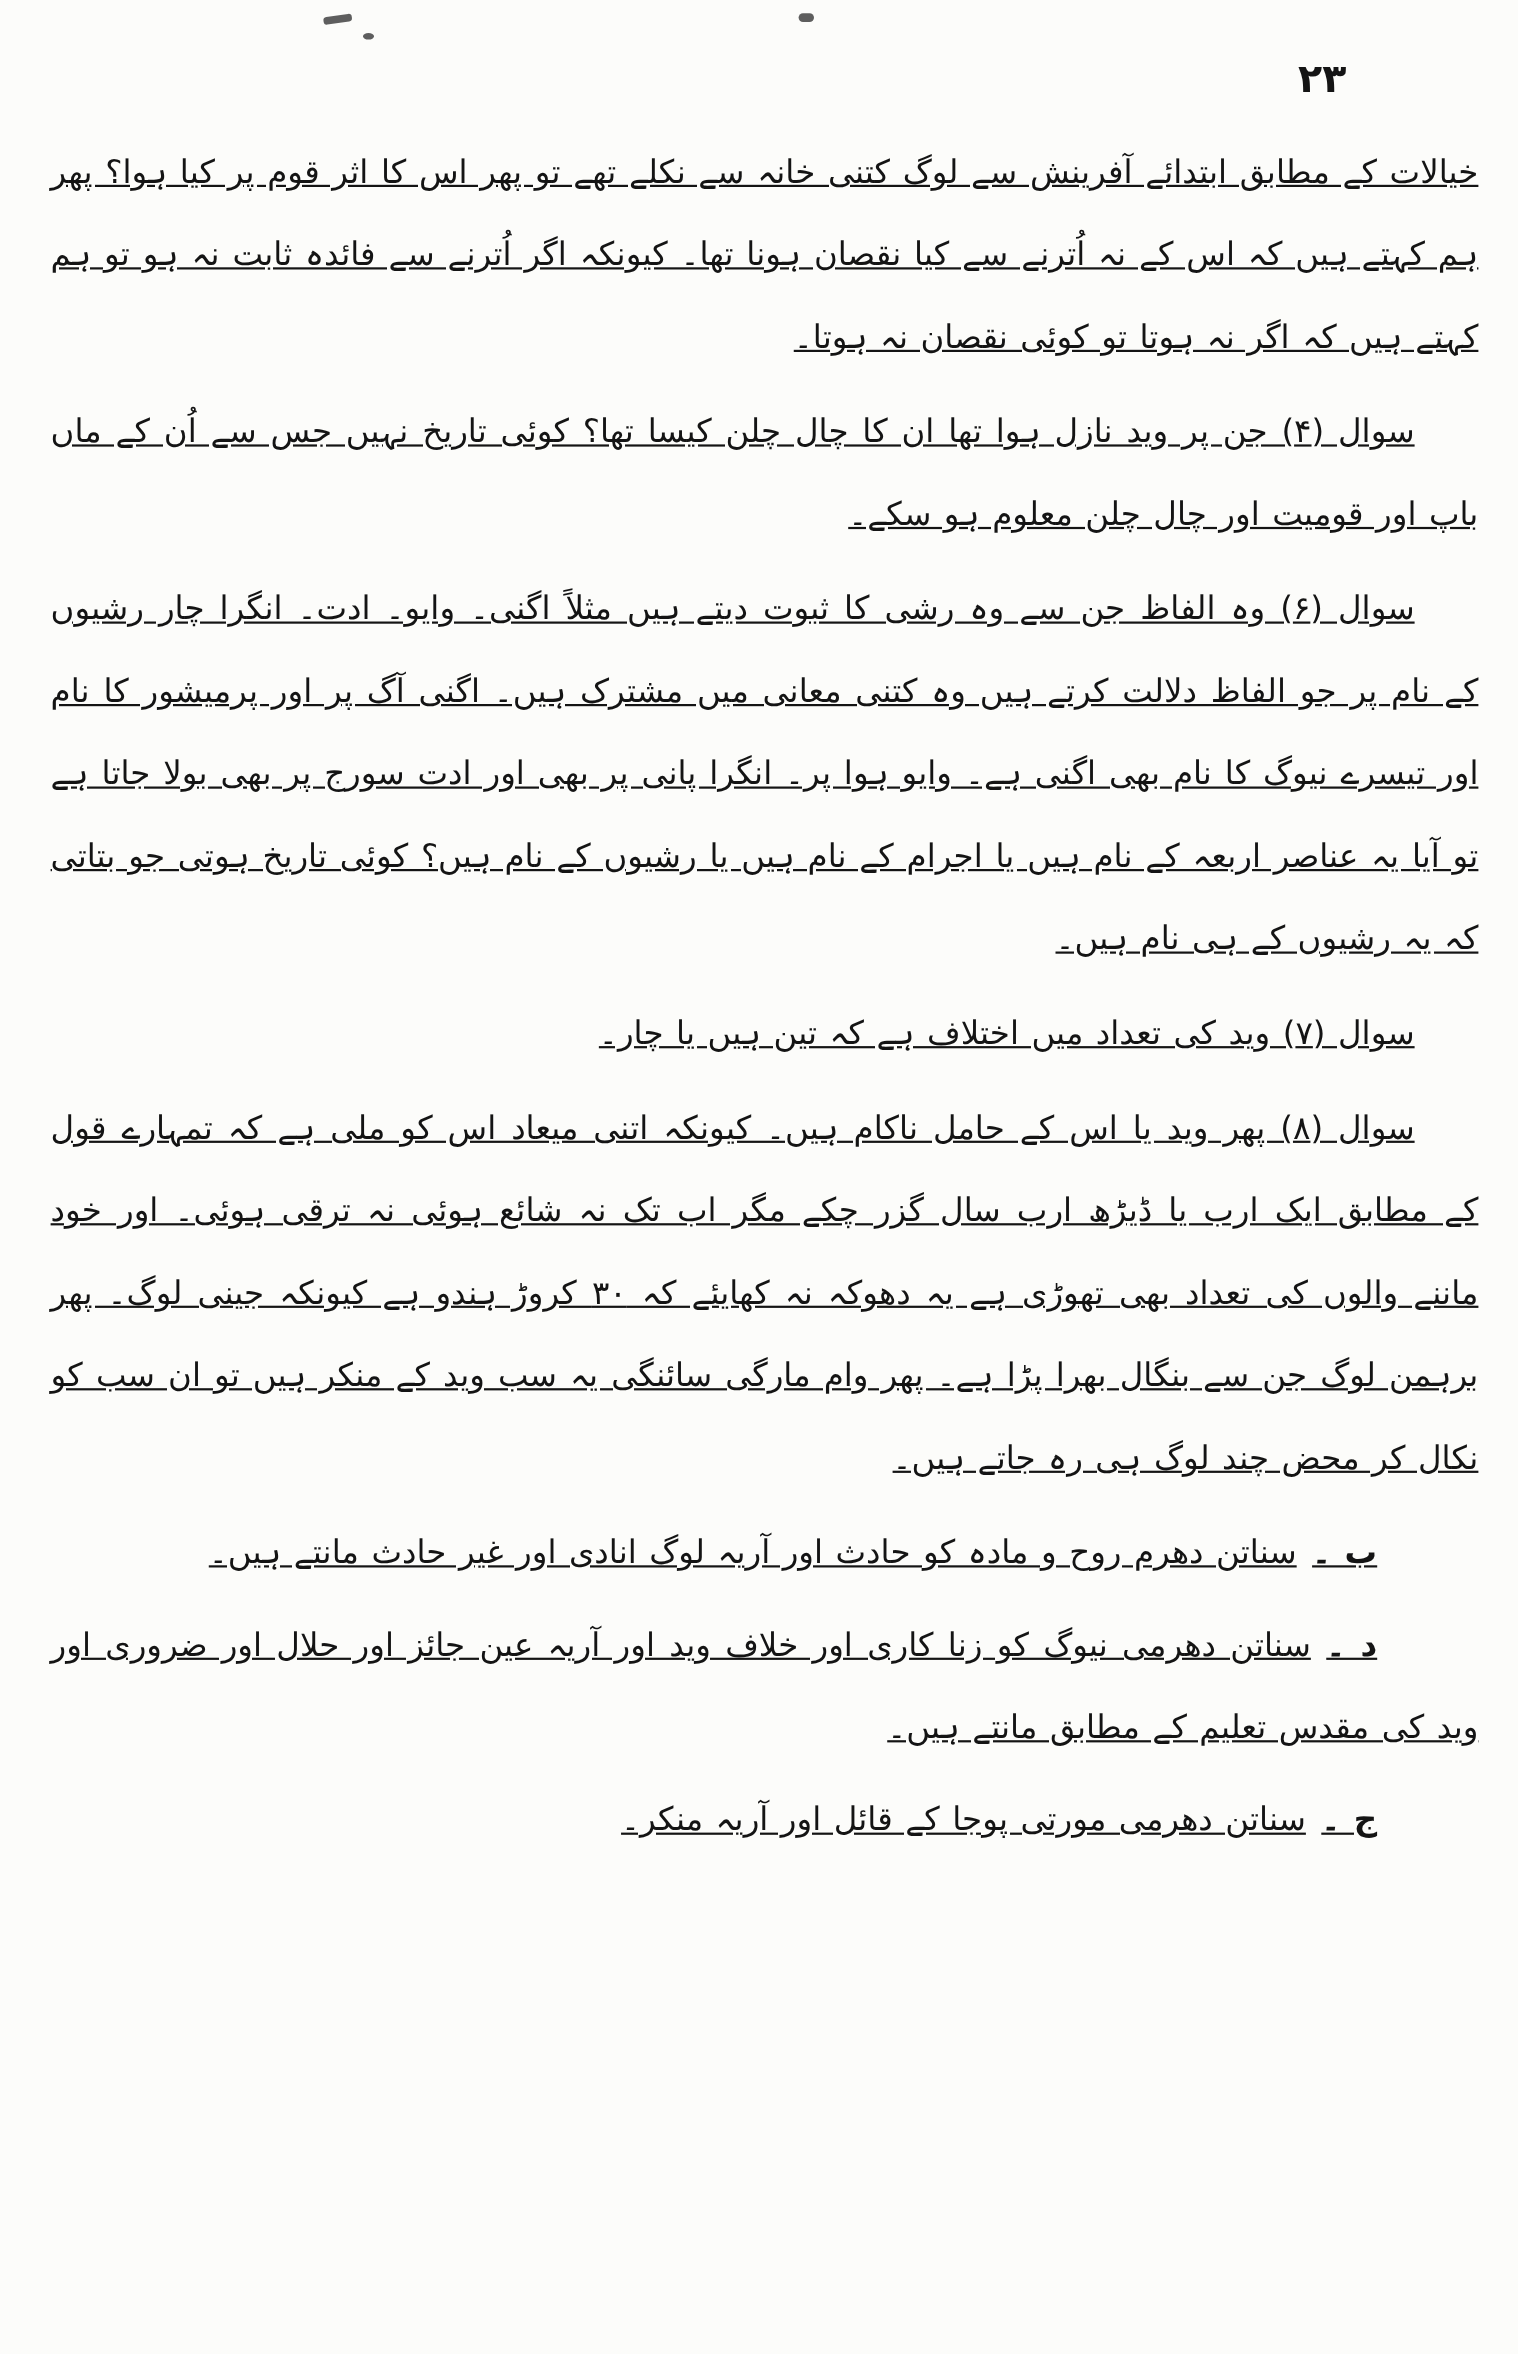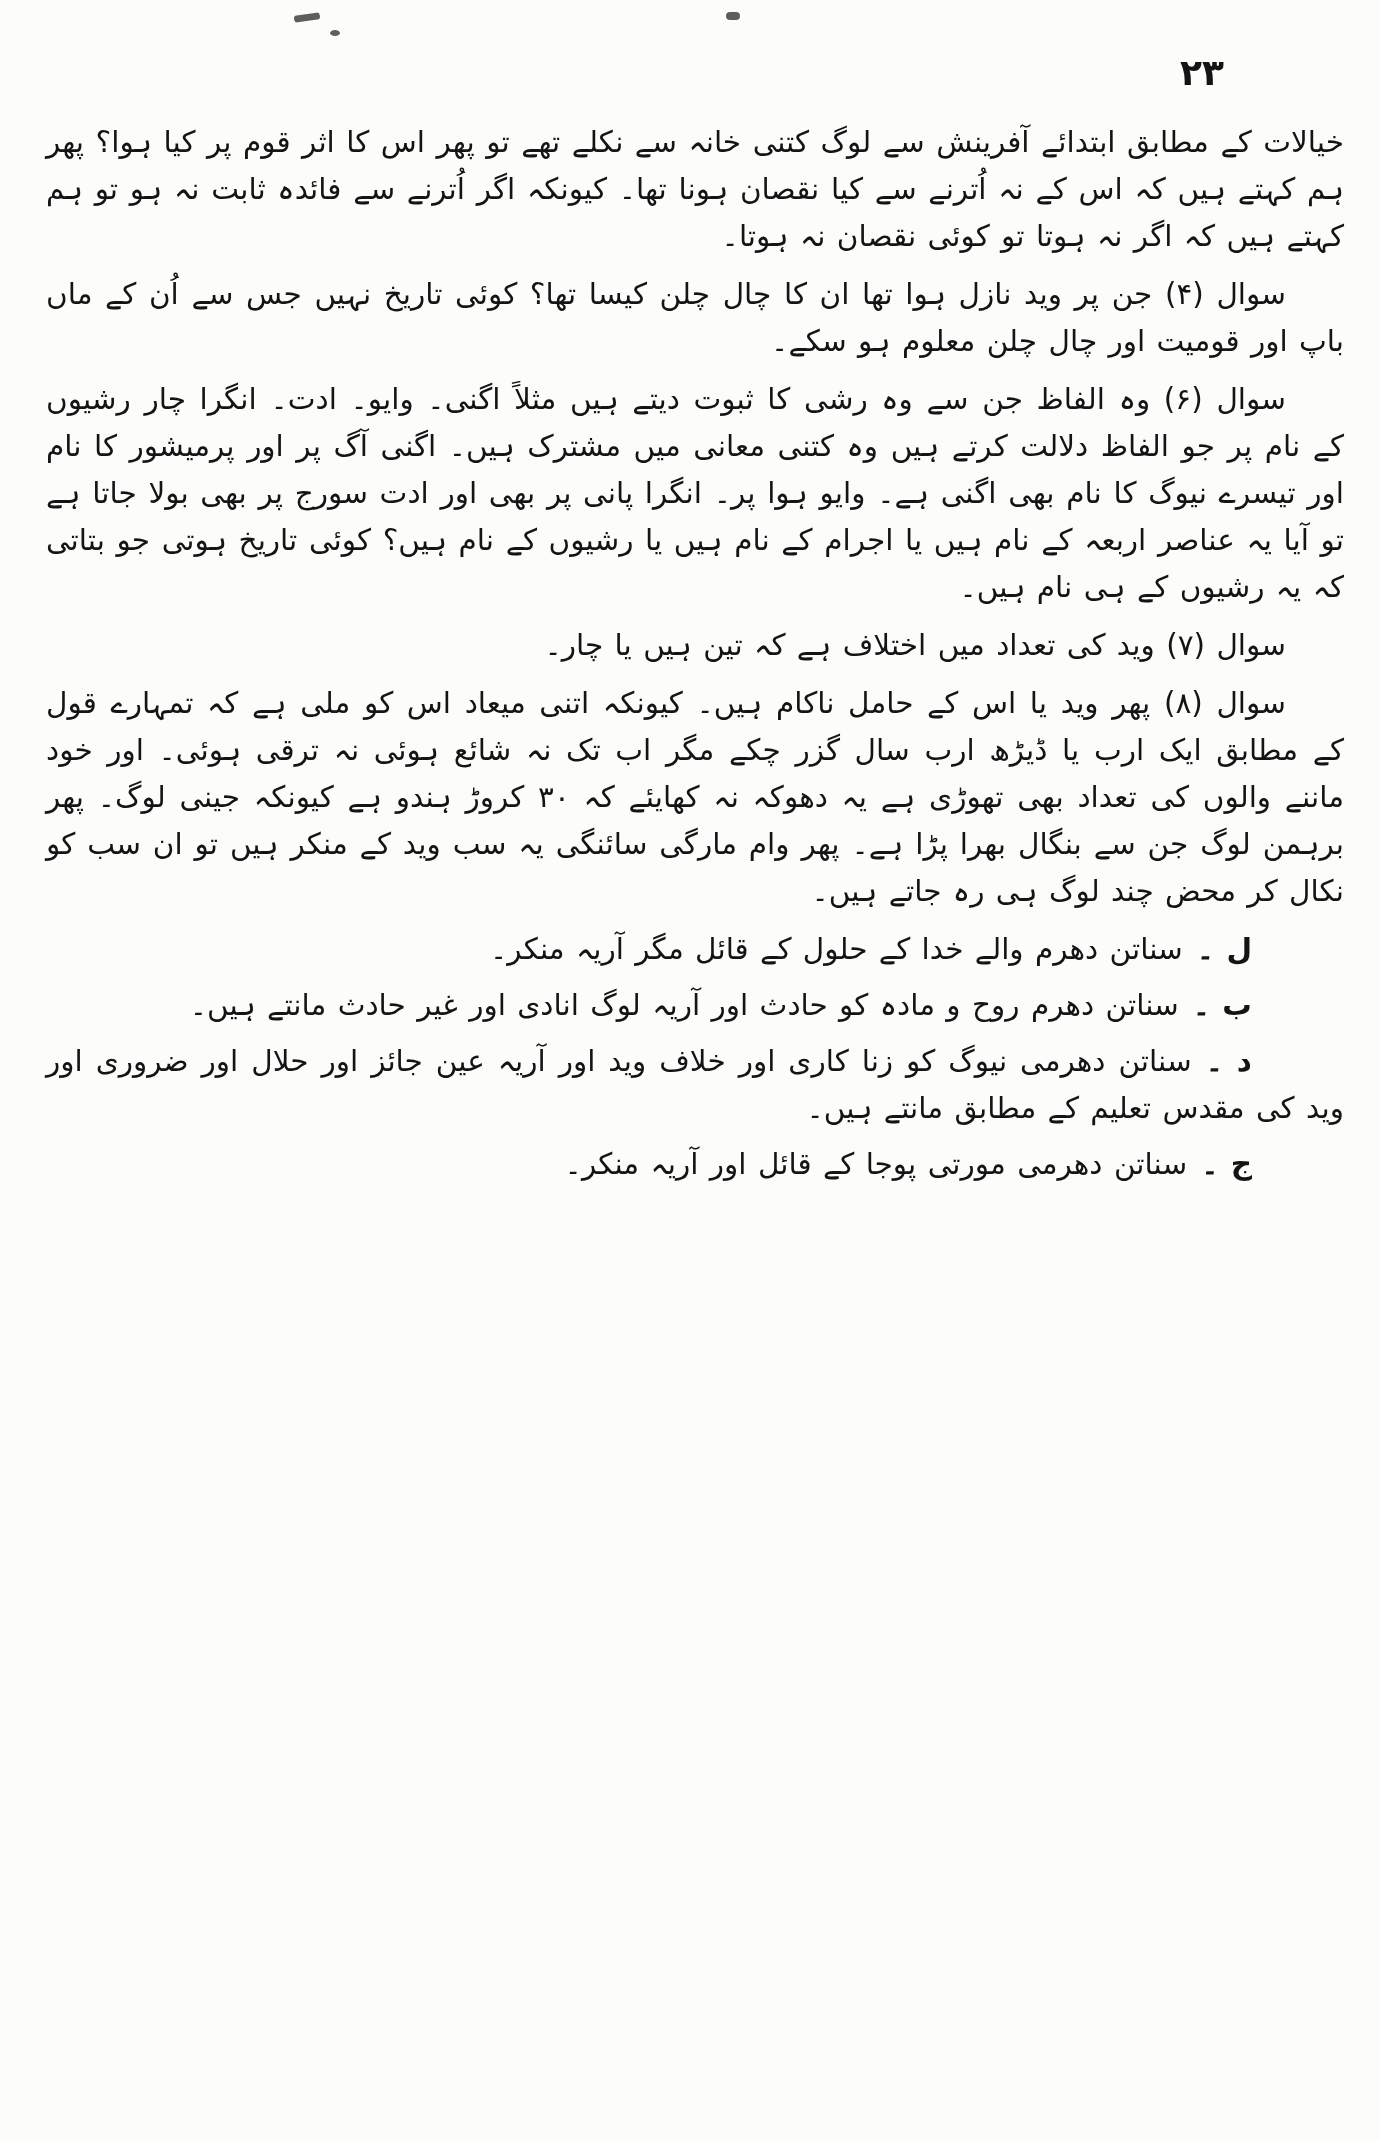--- a/index.html
+++ b/index.html
@@ -37,25 +37,26 @@
   }
   .page-number{
     text-align:right;
     font-size:36px;
     font-weight:bold;
     letter-spacing:2px;
     margin:0 120px 26px 0;
   }
   .para{
     font-size:29.5px;
-    line-height:47px;
+    line-height:75px;
     text-align:justify;
     text-align-last:right;
     margin:0 0 11px 0;
     word-spacing:2px;
+    text-decoration:underline;
   }
   .para.indent{ text-indent:58px; }
   .para.item{ text-indent:92px; margin-bottom:9px; }
   .item .marker{ font-weight:bold; padding-left:14px; }
 </style>
 </head>
 <body>
 
 <span class="scan-speck" id="speck1"></span>
 <span class="scan-speck" id="speck2"></span>
@@ -70,21 +71,20 @@
   <p class="para indent">سوال (۴) جن پر وید نازل ہوا تھا ان کا چال چلن کیسا تھا؟ کوئی تاریخ نہیں جس سے اُن کے ماں باپ اور قومیت اور چال چلن معلوم ہو سکے۔</p>
 
 
   <p class="para indent">سوال (۶) وہ الفاظ جن سے وہ رشی کا ثبوت دیتے ہیں مثلاً اگنی۔ وایو۔ ادت۔ انگرا چار رشیوں کے نام پر جو الفاظ دلالت کرتے ہیں وہ کتنی معانی میں مشترک ہیں۔ اگنی آگ پر اور پرمیشور کا نام اور تیسرے نیوگ کا نام بھی اگنی ہے۔ وایو ہوا پر۔ انگرا پانی پر بھی اور ادت سورج پر بھی بولا جاتا ہے تو آیا یہ عناصر اربعہ کے نام ہیں یا اجرام کے نام ہیں یا رشیوں کے نام ہیں؟ کوئی تاریخ ہوتی جو بتاتی کہ یہ رشیوں کے ہی نام ہیں۔</p>
 
   <p class="para indent">سوال (۷) وید کی تعداد میں اختلاف ہے کہ تین ہیں یا چار۔</p>
 
   <p class="para indent">سوال (۸) پھر وید یا اس کے حامل ناکام ہیں۔ کیونکہ اتنی میعاد اس کو ملی ہے کہ تمہارے قول کے مطابق ایک ارب یا ڈیڑھ ارب سال گزر چکے مگر اب تک نہ شائع ہوئی نہ ترقی ہوئی۔ اور خود ماننے والوں کی تعداد بھی تھوڑی ہے یہ دھوکہ نہ کھایئے کہ ۳۰ کروڑ ہندو ہے کیونکہ جینی لوگ۔ پھر برہمن لوگ جن سے بنگال بھرا پڑا ہے۔ پھر وام مارگی سائنگی یہ سب وید کے منکر ہیں تو ان سب کو نکال کر محض چند لوگ ہی رہ جاتے ہیں۔</p>
 
 
-  <p class="para item"><span class="marker">ل ۔</span><span>سناتن دھرم والے خدا کے حلول کے قائل مگر آریہ منکر۔</span></p>
 
   <p class="para item"><span class="marker">ب ۔</span><span>سناتن دھرم روح و مادہ کو حادث اور آریہ لوگ انادی اور غیر حادث مانتے ہیں۔</span></p>
 
   <p class="para item"><span class="marker">د ۔</span><span>سناتن دھرمی نیوگ کو زنا کاری اور خلاف وید اور آریہ عین جائز اور حلال اور ضروری اور وید کی مقدس تعلیم کے مطابق مانتے ہیں۔</span></p>
 
   <p class="para item"><span class="marker">ج ۔</span><span>سناتن دھرمی مورتی پوجا کے قائل اور آریہ منکر۔</span></p>
 
 </div>
 
 </body></html>

